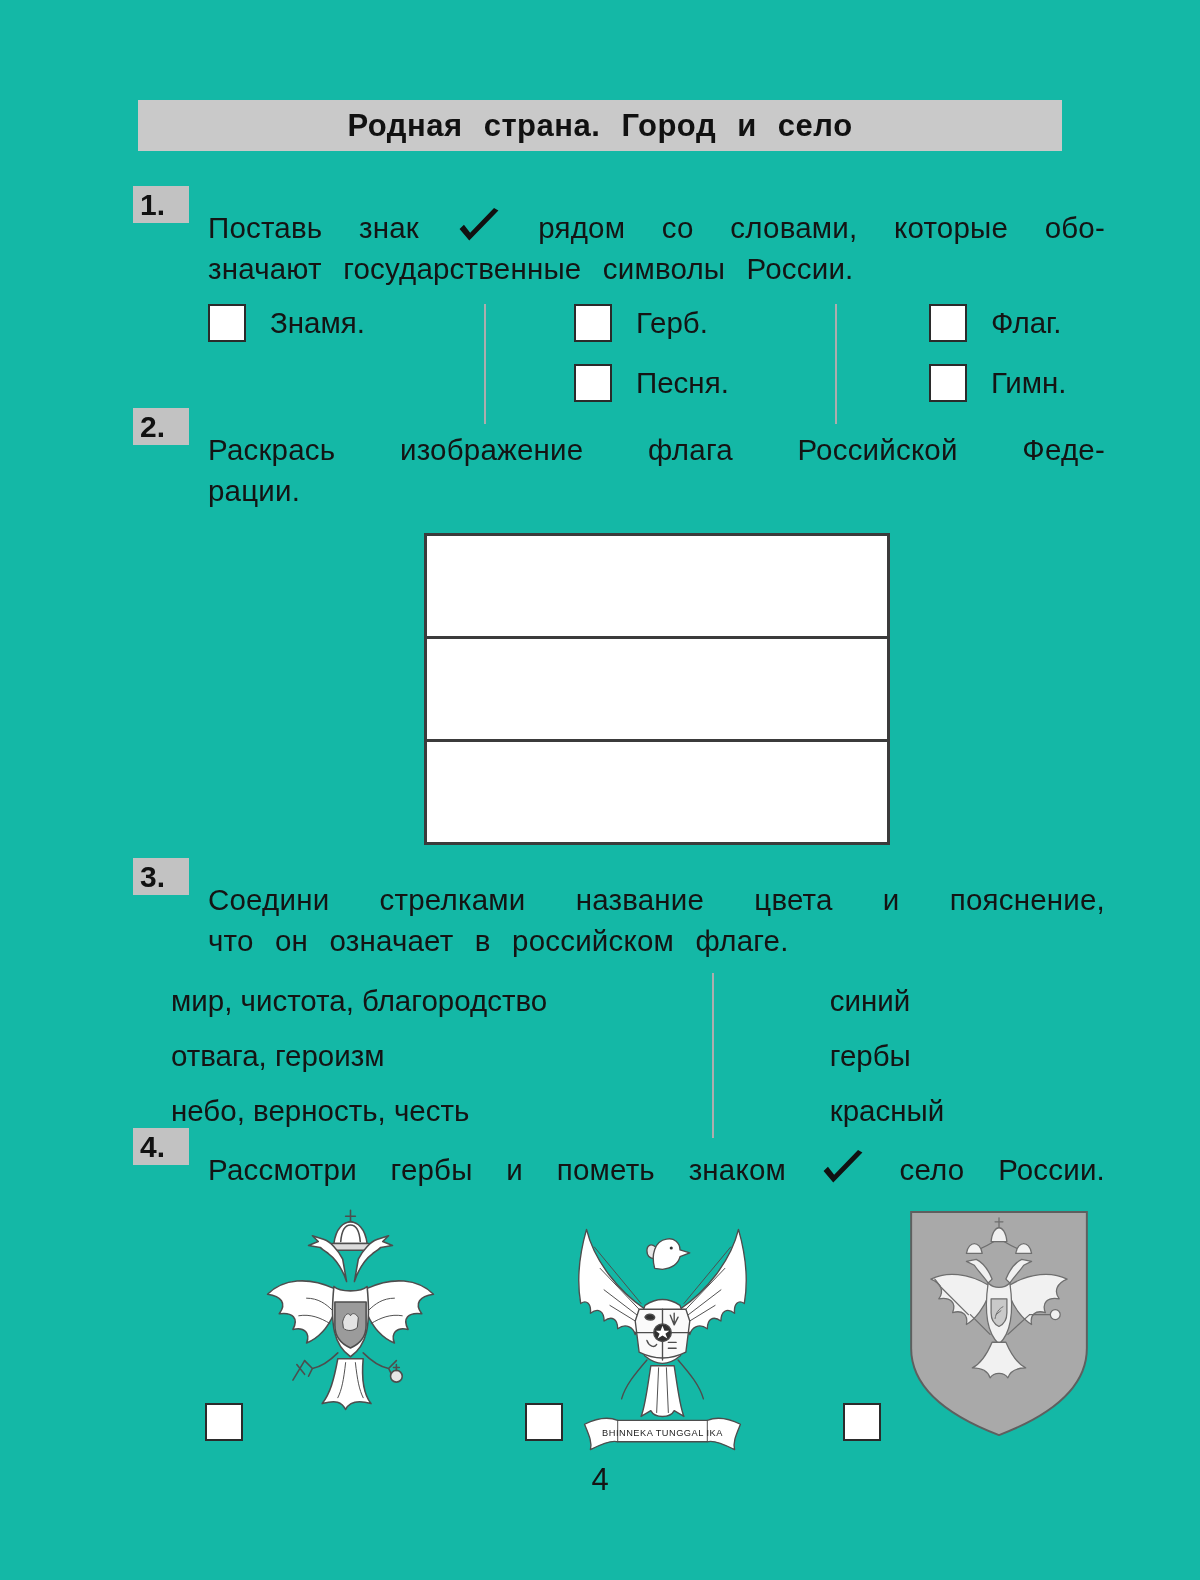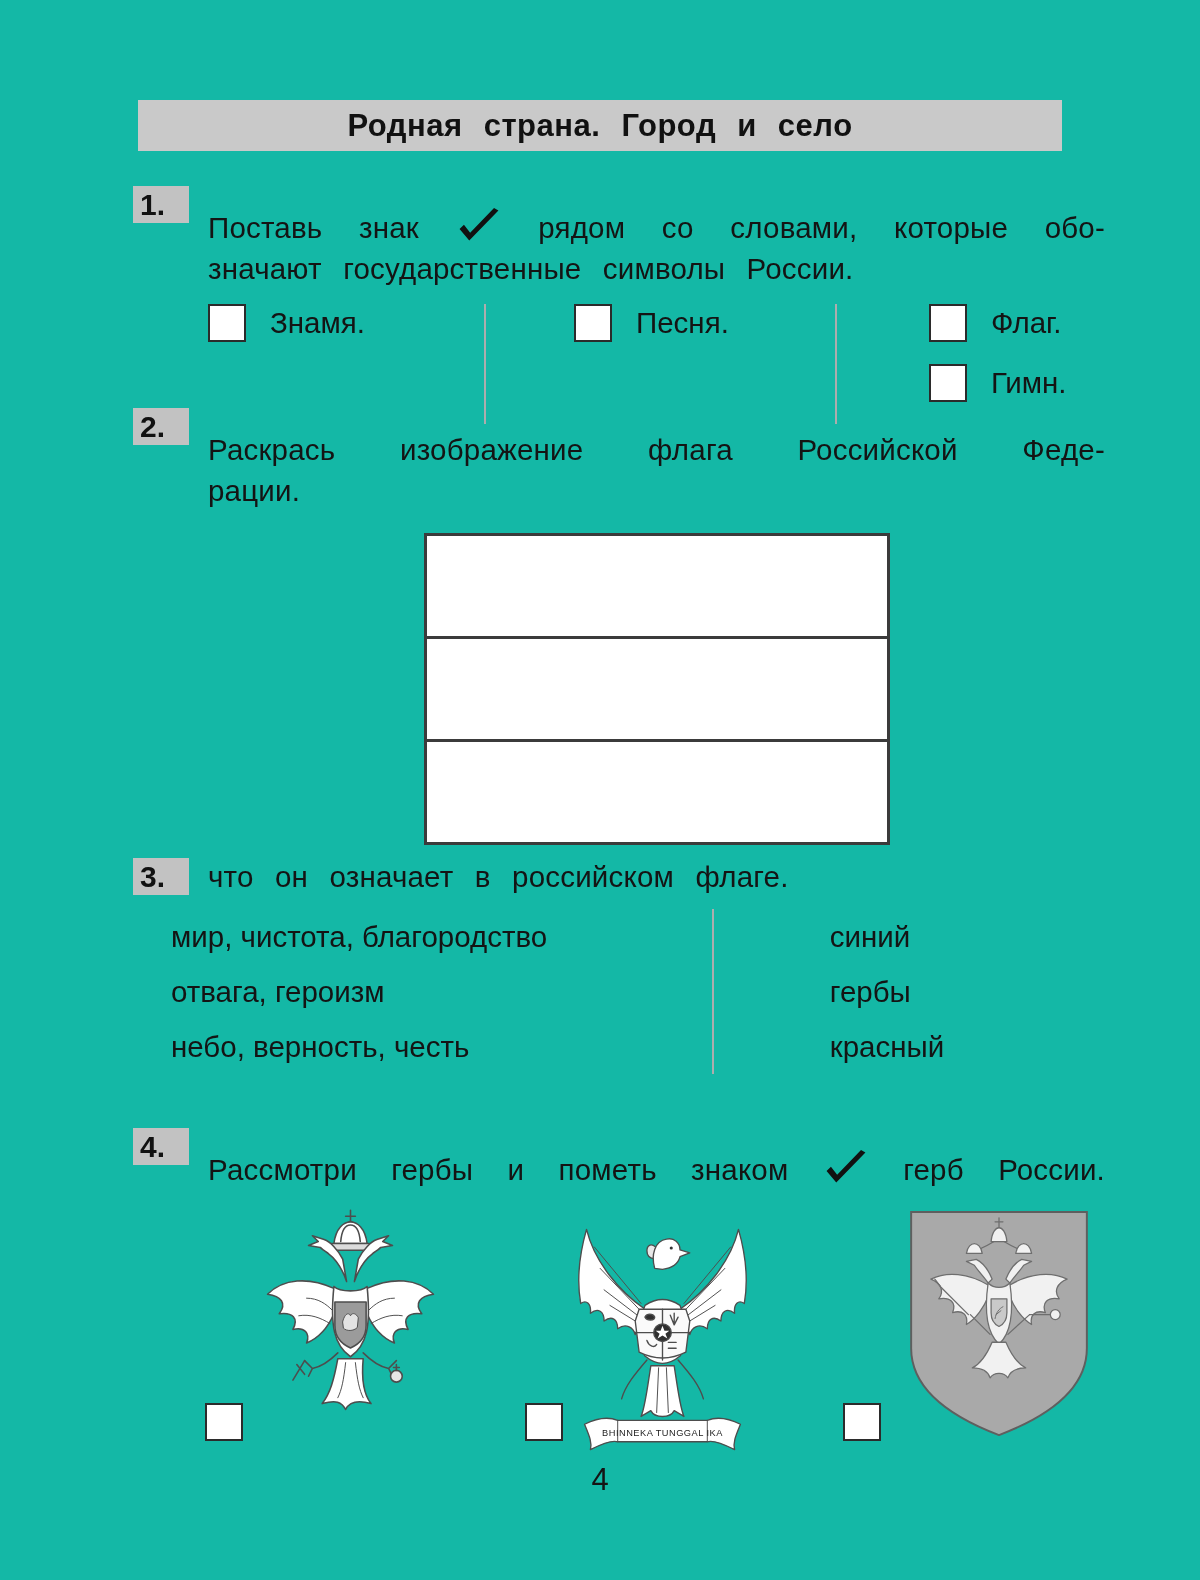--- a/index.html
+++ b/index.html
@@ -159,20 +159,24 @@
       <div class="opt-col opt-col-1">
         <div class="opt-row">
           <span class="checkbox"></span>
           <span class="opt-label">Знамя.</span>
         </div>
       </div>
       <div class="vline"></div>
       <div class="opt-col opt-col-2">
         <div class="opt-row">
           <span class="checkbox"></span>
+          <span class="opt-label">Герб.</span>
+        </div>
+        <div class="opt-row">
+          <span class="checkbox"></span>
           <span class="opt-label">Песня.</span>
         </div>
       </div>
       <div class="vline"></div>
       <div class="opt-col opt-col-3">
         <div class="opt-row">
           <span class="checkbox"></span>
           <span class="opt-label">Флаг.</span>
         </div>
         <div class="opt-row">
@@ -195,20 +199,21 @@
           <div class="stripe"></div>
         </div>
       </div>
     </div>
   </section>
 
   <section class="task" style="top:856px">
     <div class="task-head">
       <div class="badge">3.</div>
       <div class="task-body">
+        <div class="jline">Соедини стрелками название цвета и пояснение,</div>
         <div class="wspace">что он означает в российском флаге.</div>
       </div>
     </div>
     <div class="pairs">
       <div class="pair-left">
         <div class="pair-item">мир, чистота, благородство</div>
         <div class="pair-item">отвага, героизм</div>
         <div class="pair-item">небо, верность, честь</div>
       </div>
       <div class="vline"></div>
@@ -222,21 +227,21 @@
 
   <section class="task" style="top:1126px">
     <div class="task-head">
       <div class="badge">4.</div>
       <div class="task-body">
         <div class="jline">
           <span>Рассмотри гербы и пометь знаком</span>
           <span class="check"><svg viewBox="0 0 52 42">
                 <path d="M4 25 L15 38 L48 4 L43 1 L16 29 L9 20 Z" fill="#111"></path>
               </svg></span>
-          <span>герб России.</span>
+          <span>село России.</span>
         </div>
       </div>
     </div>
     <div class="emblems">
 
       <div class="emb-cell emb-cell-1">
         <svg class="emb-1" viewBox="0 0 210 240" width="205" height="235">
           <g stroke="#4d4d4d" stroke-width="1.6" fill="#ffffff" stroke-linejoin="round" stroke-linecap="round">
             <path d="M105 2 V14 M100 8 H110" fill="none"></path>
             <circle cx="105" cy="17" r="3.5" fill="#e9e9e9"></circle>

